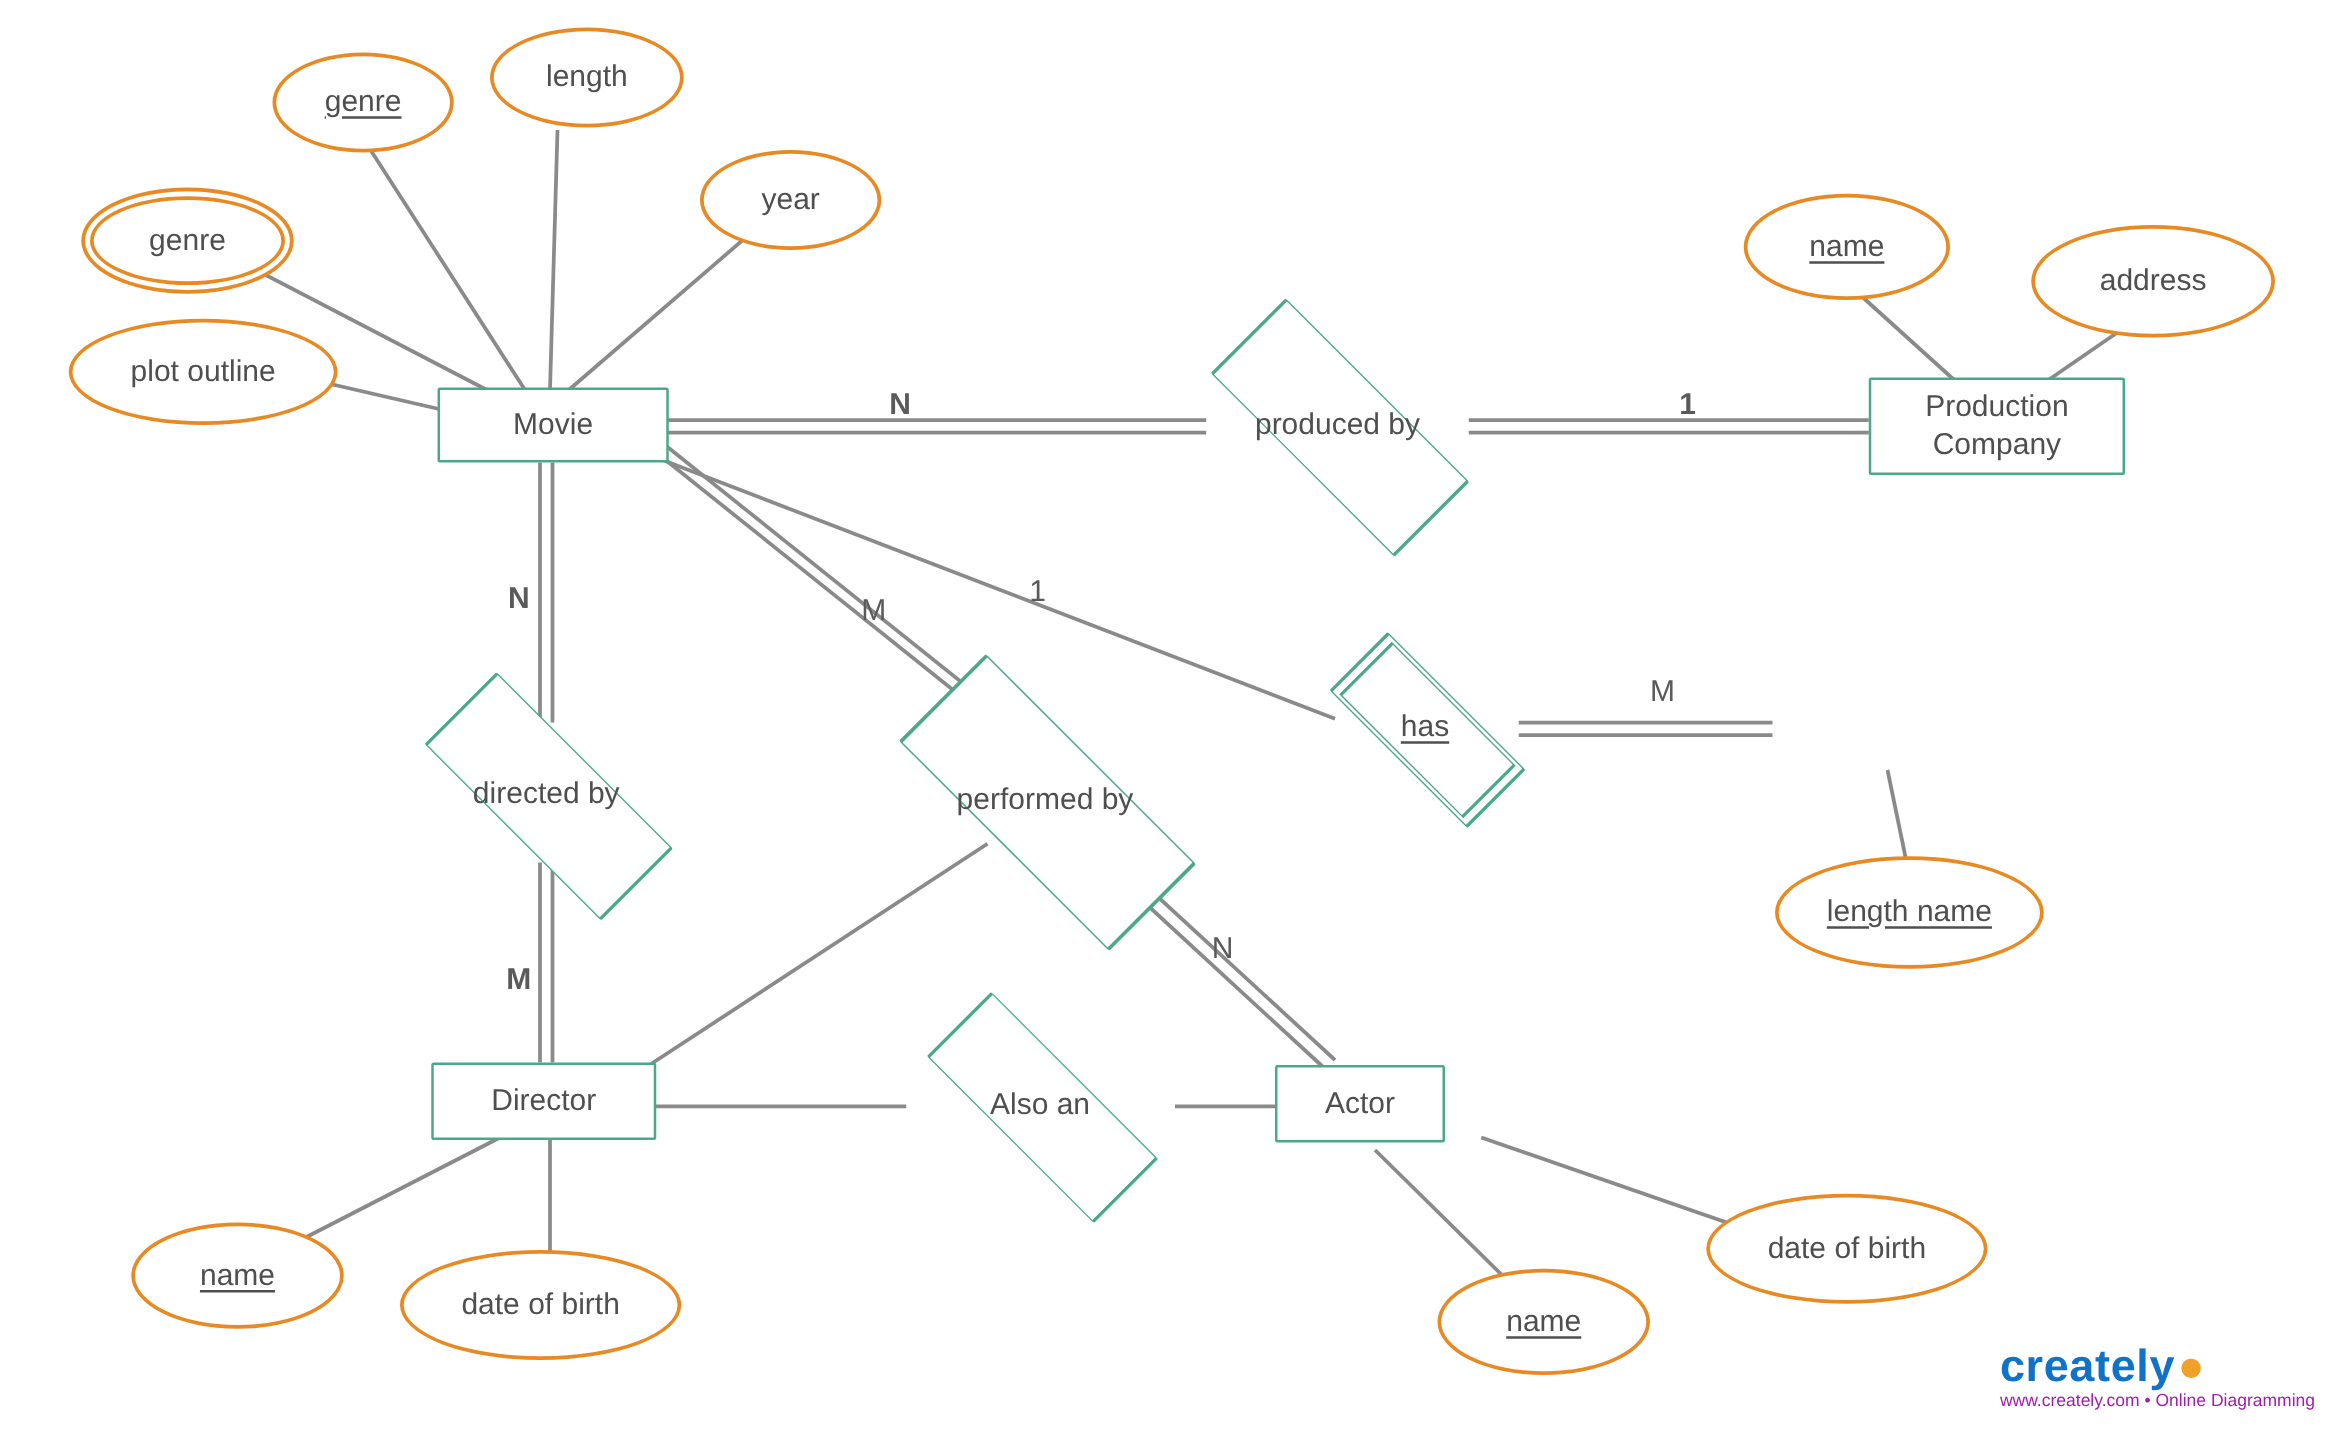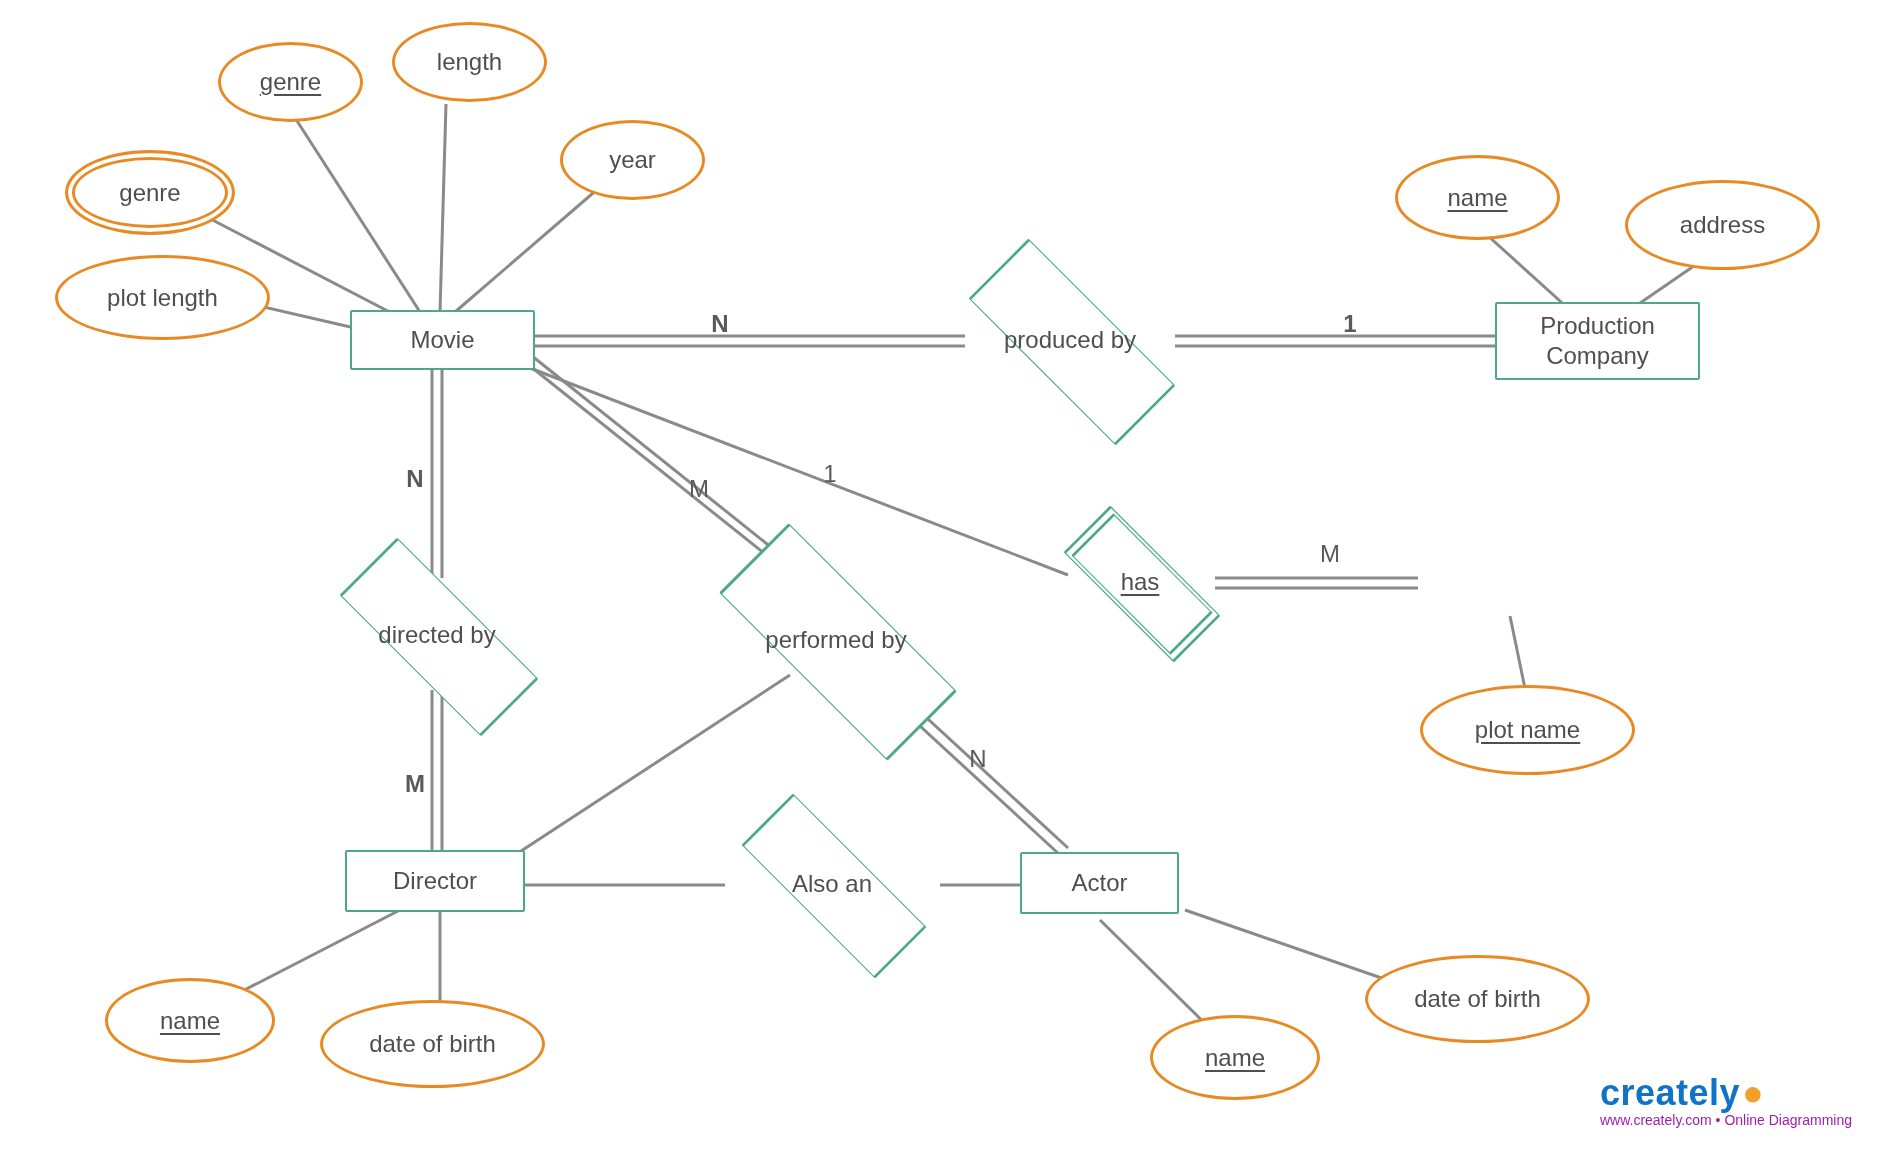--- a/index.html
+++ b/index.html
@@ -174,30 +174,30 @@
   <div class="node attribute" style="left:218px; top:42px; width:145px; height:80px;">
     <span class="underline">genre</span>
   </div>
   <div class="node attribute" style="left:392px; top:22px; width:155px; height:80px;">
     <span>length</span>
   </div>
   <div class="node attribute" style="left:560px; top:120px; width:145px; height:80px;">
     <span>year</span>
   </div>
   <div class="node attribute" style="left:55px; top:255px; width:215px; height:85px;">
-    <span>plot length</span>
+    <span>plot outline</span>
   </div>
   <div class="node attribute" style="left:1395px; top:155px; width:165px; height:85px;">
     <span class="underline">name</span>
   </div>
   <div class="node attribute" style="left:1625px; top:180px; width:195px; height:90px;">
     <span>address</span>
   </div>
   <div class="node attribute" style="left:1420px; top:685px; width:215px; height:90px;">
-    <span class="underline">plot name</span>
+    <span class="underline">length name</span>
   </div>
   <div class="node attribute" style="left:105px; top:978px; width:170px; height:85px;">
     <span class="underline">name</span>
   </div>
   <div class="node attribute" style="left:320px; top:1000px; width:225px; height:88px;">
     <span>date of birth</span>
   </div>
   <div class="node attribute" style="left:1150px; top:1015px; width:170px; height:85px;">
     <span class="underline">name</span>
   </div>
@@ -208,21 +208,21 @@
   <div class="node entity" style="left:350px; top:310px; width:185px; height:60px;text-align:center;">
     <span>Movie</span>
   </div>
   <div class="node entity" style="left:1495px; top:302px; width:205px; height:78px; white-space:pre-line;">
     <span>Production
 Company</span>
   </div>
   <div class="node entity" style="left:345px; top:850px; width:180px; height:62px;">
     <span>Director</span>
   </div>
-  <div class="node entity" style="left:1020px; top:852px; width:159px; height:62px;text-align:center;">
+  <div class="node entity" style="left:1020px; top:852px; width:136px; height:62px;text-align:center;">
     <span>Actor</span>
   </div>
 
   <div class="relationship" style="left:1070px; top:340px;">
     <div class="diamond" style="left:-75px; top:-75px; width:150px; height:150px; transform:rotate(45deg) scale(1.35,0.55)"></div>
     <div class="relationship-label" style="left:-100px; top:-16px; width:200px; height:32px;">produced by</div>
   </div>
 
   <div class="relationship" style="left:437px; top:635px;">
     <div class="diamond" style="left:-72px; top:-72px; width:144px; height:144px; transform:rotate(45deg) scale(1.35,0.55)"></div>

